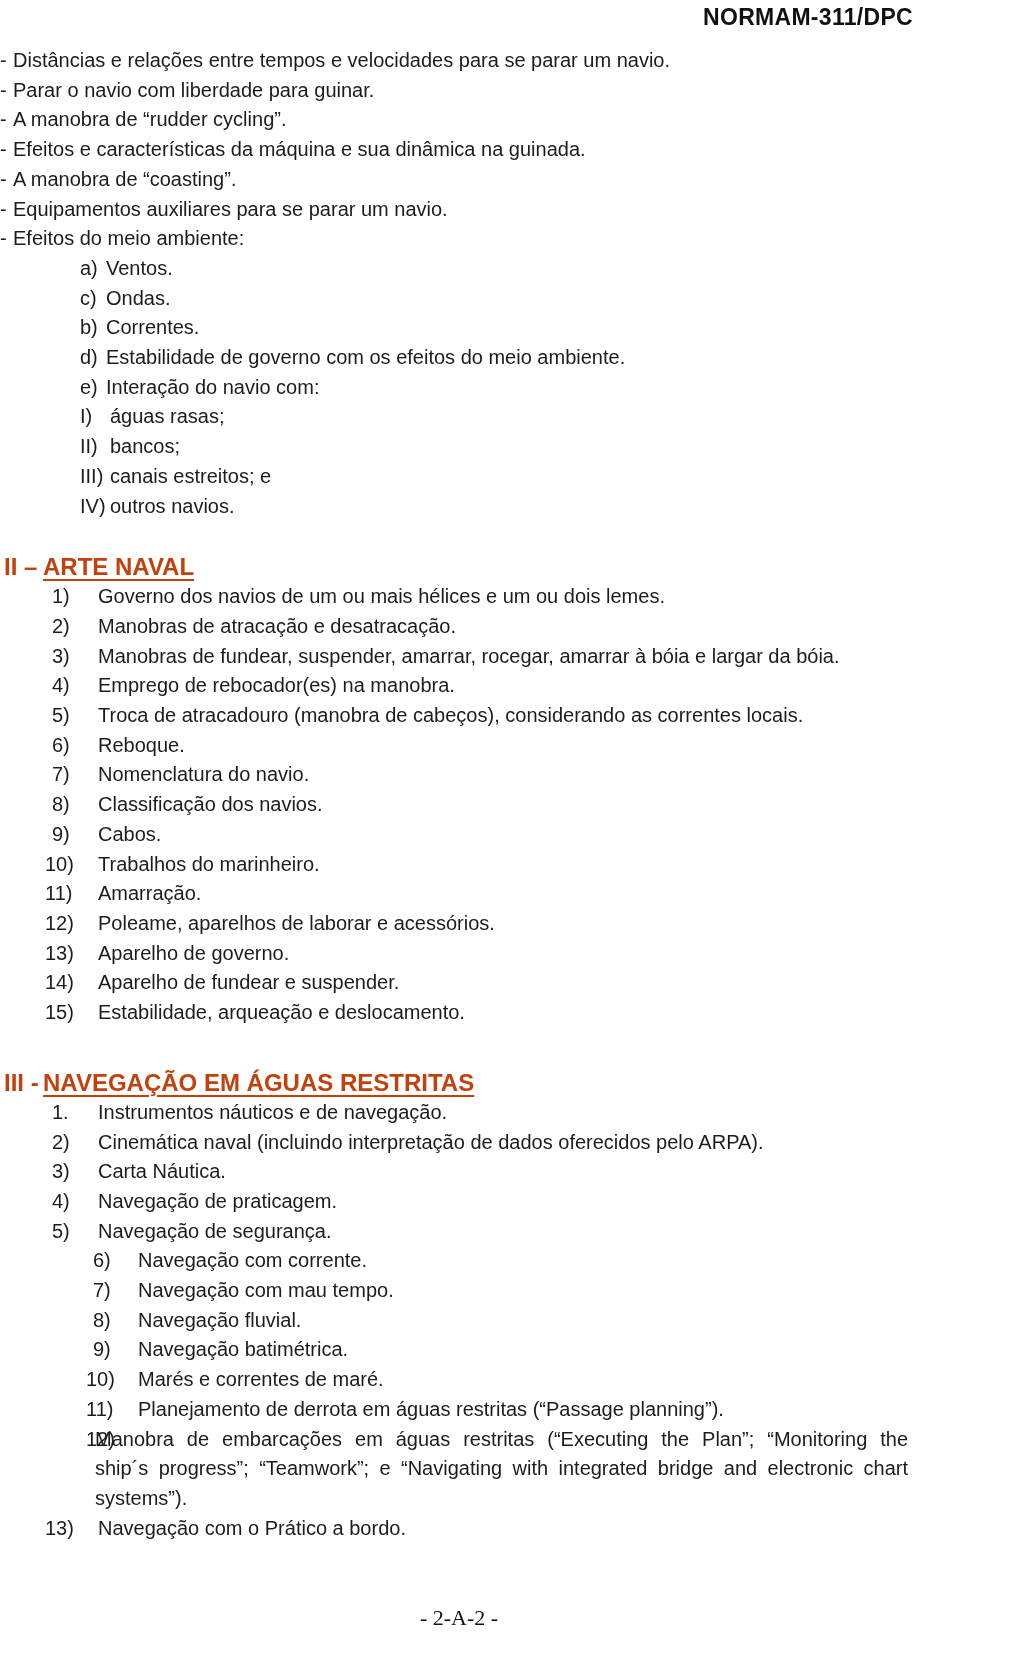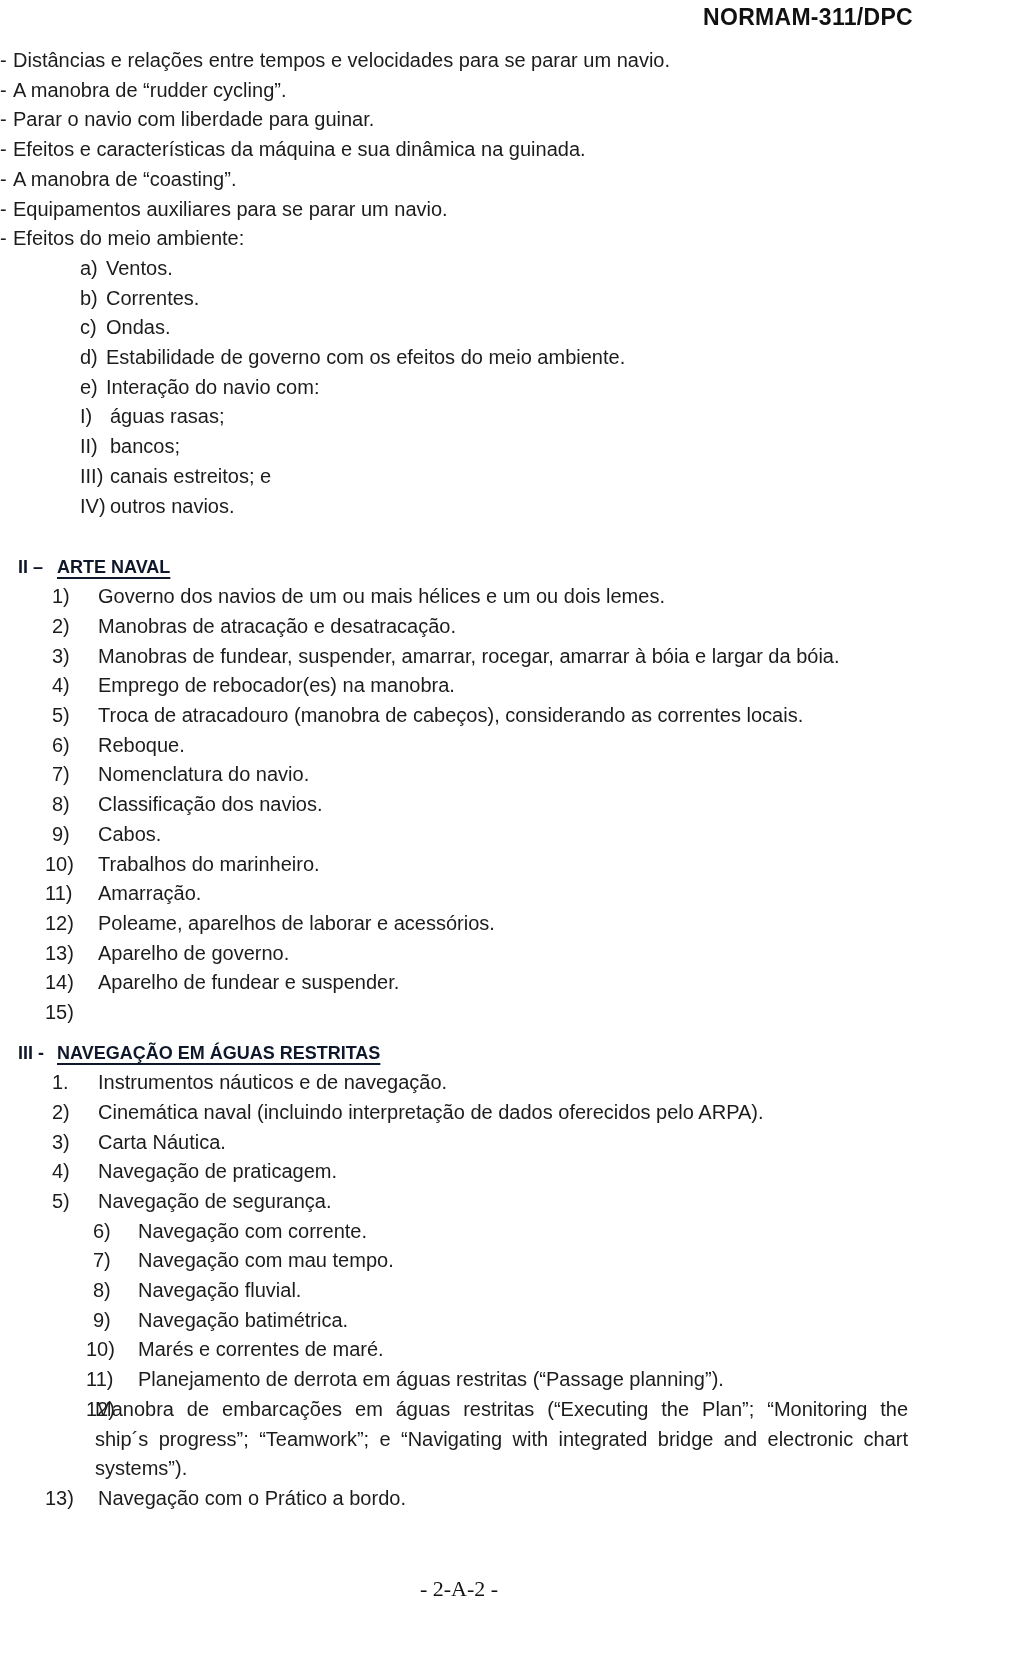--- a/index.html
+++ b/index.html
@@ -33,21 +33,21 @@
   .num.lv2{padding-left:138px;}
   .num.lv2 .lbl{left:93px;}
   .num.lv2.two .lbl{left:86px;}
   
   .num.wrap{padding-left:95px;margin-right:10px;}
   .num.wrap .lbl{left:86px;}
   .num.wrap .line{text-align:justify;text-align-last:justify;}
   .num.wrap .line:first-child{text-indent:45px;}
   .num.wrap .line:last-child{text-align:justify;text-align-last:auto;}
   
-  .sec-head{padding-left:18px;font-weight:bold;font-size:18px;line-height:30px;color:#0f172a;}
+  .sec-head{padding-left:4px;font-weight:bold;font-size:24px;line-height:30px;color:#c2410c;}
   .sec-head .numeral{display:inline-block;min-width:39px;}
   .sec-head .sec-title{
     text-decoration:underline;
     text-decoration-thickness:2px;
     text-underline-offset:4px;
   }
   .gap-a{height:31px;}
   .gap-b{height:40px;}
   .footer{
     margin-top:60px;text-align:center;
@@ -59,31 +59,31 @@
 <body>
 
 <div class="page">
 
   <div class="doc-ref">NORMAM-311/DPC</div>
 
   <div class="content">
 
     <div>
         <div class="row dash"><span class="lbl">-</span><span class="txt">Distâncias e relações entre tempos e velocidades para se parar um navio.</span></div>
+        <div class="row dash"><span class="lbl">-</span><span class="txt">Parar o navio com liberdade para guinar.</span></div>
         <div class="row dash"><span class="lbl">-</span><span class="txt">A manobra de “rudder cycling”.</span></div>
-        <div class="row dash"><span class="lbl">-</span><span class="txt">Parar o navio com liberdade para guinar.</span></div>
         <div class="row dash"><span class="lbl">-</span><span class="txt">Efeitos e características da máquina e sua dinâmica na guinada.</span></div>
         <div class="row dash"><span class="lbl">-</span><span class="txt">A manobra de “coasting”.</span></div>
         <div class="row dash"><span class="lbl">-</span><span class="txt">Equipamentos auxiliares para se parar um navio.</span></div>
         <div class="row dash"><span class="lbl">-</span><span class="txt">Efeitos do meio ambiente:</span></div>
       </div>
     <div>
         <div class="row let"><span class="lbl">a)</span><span class="txt">Ventos.</span></div>
+        <div class="row let"><span class="lbl">c)</span><span class="txt">Ondas.</span></div>
         <div class="row let"><span class="lbl">b)</span><span class="txt">Correntes.</span></div>
-        <div class="row let"><span class="lbl">c)</span><span class="txt">Ondas.</span></div>
         <div class="row let"><span class="lbl">d)</span><span class="txt">Estabilidade de governo com os efeitos do meio ambiente.</span></div>
         <div class="row let"><span class="lbl">e)</span><span class="txt">Interação do navio com:</span></div>
       </div>
     <div>
         <div class="row rom"><span class="lbl">I)</span><span class="txt">águas rasas;</span></div>
         <div class="row rom"><span class="lbl">II)</span><span class="txt">bancos;</span></div>
         <div class="row rom"><span class="lbl">III)</span><span class="txt">canais estreitos; e</span></div>
         <div class="row rom"><span class="lbl">IV)</span><span class="txt">outros navios.</span></div>
       </div>
 
@@ -100,21 +100,21 @@
         <div class="row num"><span class="lbl">5)</span><span class="txt">Troca de atracadouro (manobra de cabeços), considerando as correntes locais.</span></div>
         <div class="row num"><span class="lbl">6)</span><span class="txt">Reboque.</span></div>
         <div class="row num"><span class="lbl">7)</span><span class="txt">Nomenclatura do navio.</span></div>
         <div class="row num"><span class="lbl">8)</span><span class="txt">Classificação dos navios.</span></div>
         <div class="row num"><span class="lbl">9)</span><span class="txt">Cabos.</span></div>
         <div class="row num two"><span class="lbl">10)</span><span class="txt">Trabalhos do marinheiro.</span></div>
         <div class="row num two"><span class="lbl">11)</span><span class="txt">Amarração.</span></div>
         <div class="row num two"><span class="lbl">12)</span><span class="txt">Poleame, aparelhos de laborar e acessórios.</span></div>
         <div class="row num two"><span class="lbl">13)</span><span class="txt">Aparelho de governo.</span></div>
         <div class="row num two"><span class="lbl">14)</span><span class="txt">Aparelho de fundear e suspender.</span></div>
-        <div class="row num two"><span class="lbl">15)</span></div>
+        <div class="row num two"><span class="lbl">15)</span><span class="txt">Estabilidade, arqueação e deslocamento.</span></div>
       </div>
 
     <div class="gap-b"></div>
 
     <div class="sec-head">
       <span class="numeral">III -</span><span class="sec-title">NAVEGAÇÃO EM ÁGUAS RESTRITAS</span>
     </div>
     <div>
         <div class="row num"><span class="lbl">1.</span><span class="txt">Instrumentos náuticos e de navegação.</span></div>
         <div class="row num"><span class="lbl">2)</span><span class="txt">Cinemática naval (incluindo interpretação de dados oferecidos pelo ARPA).</span></div>

